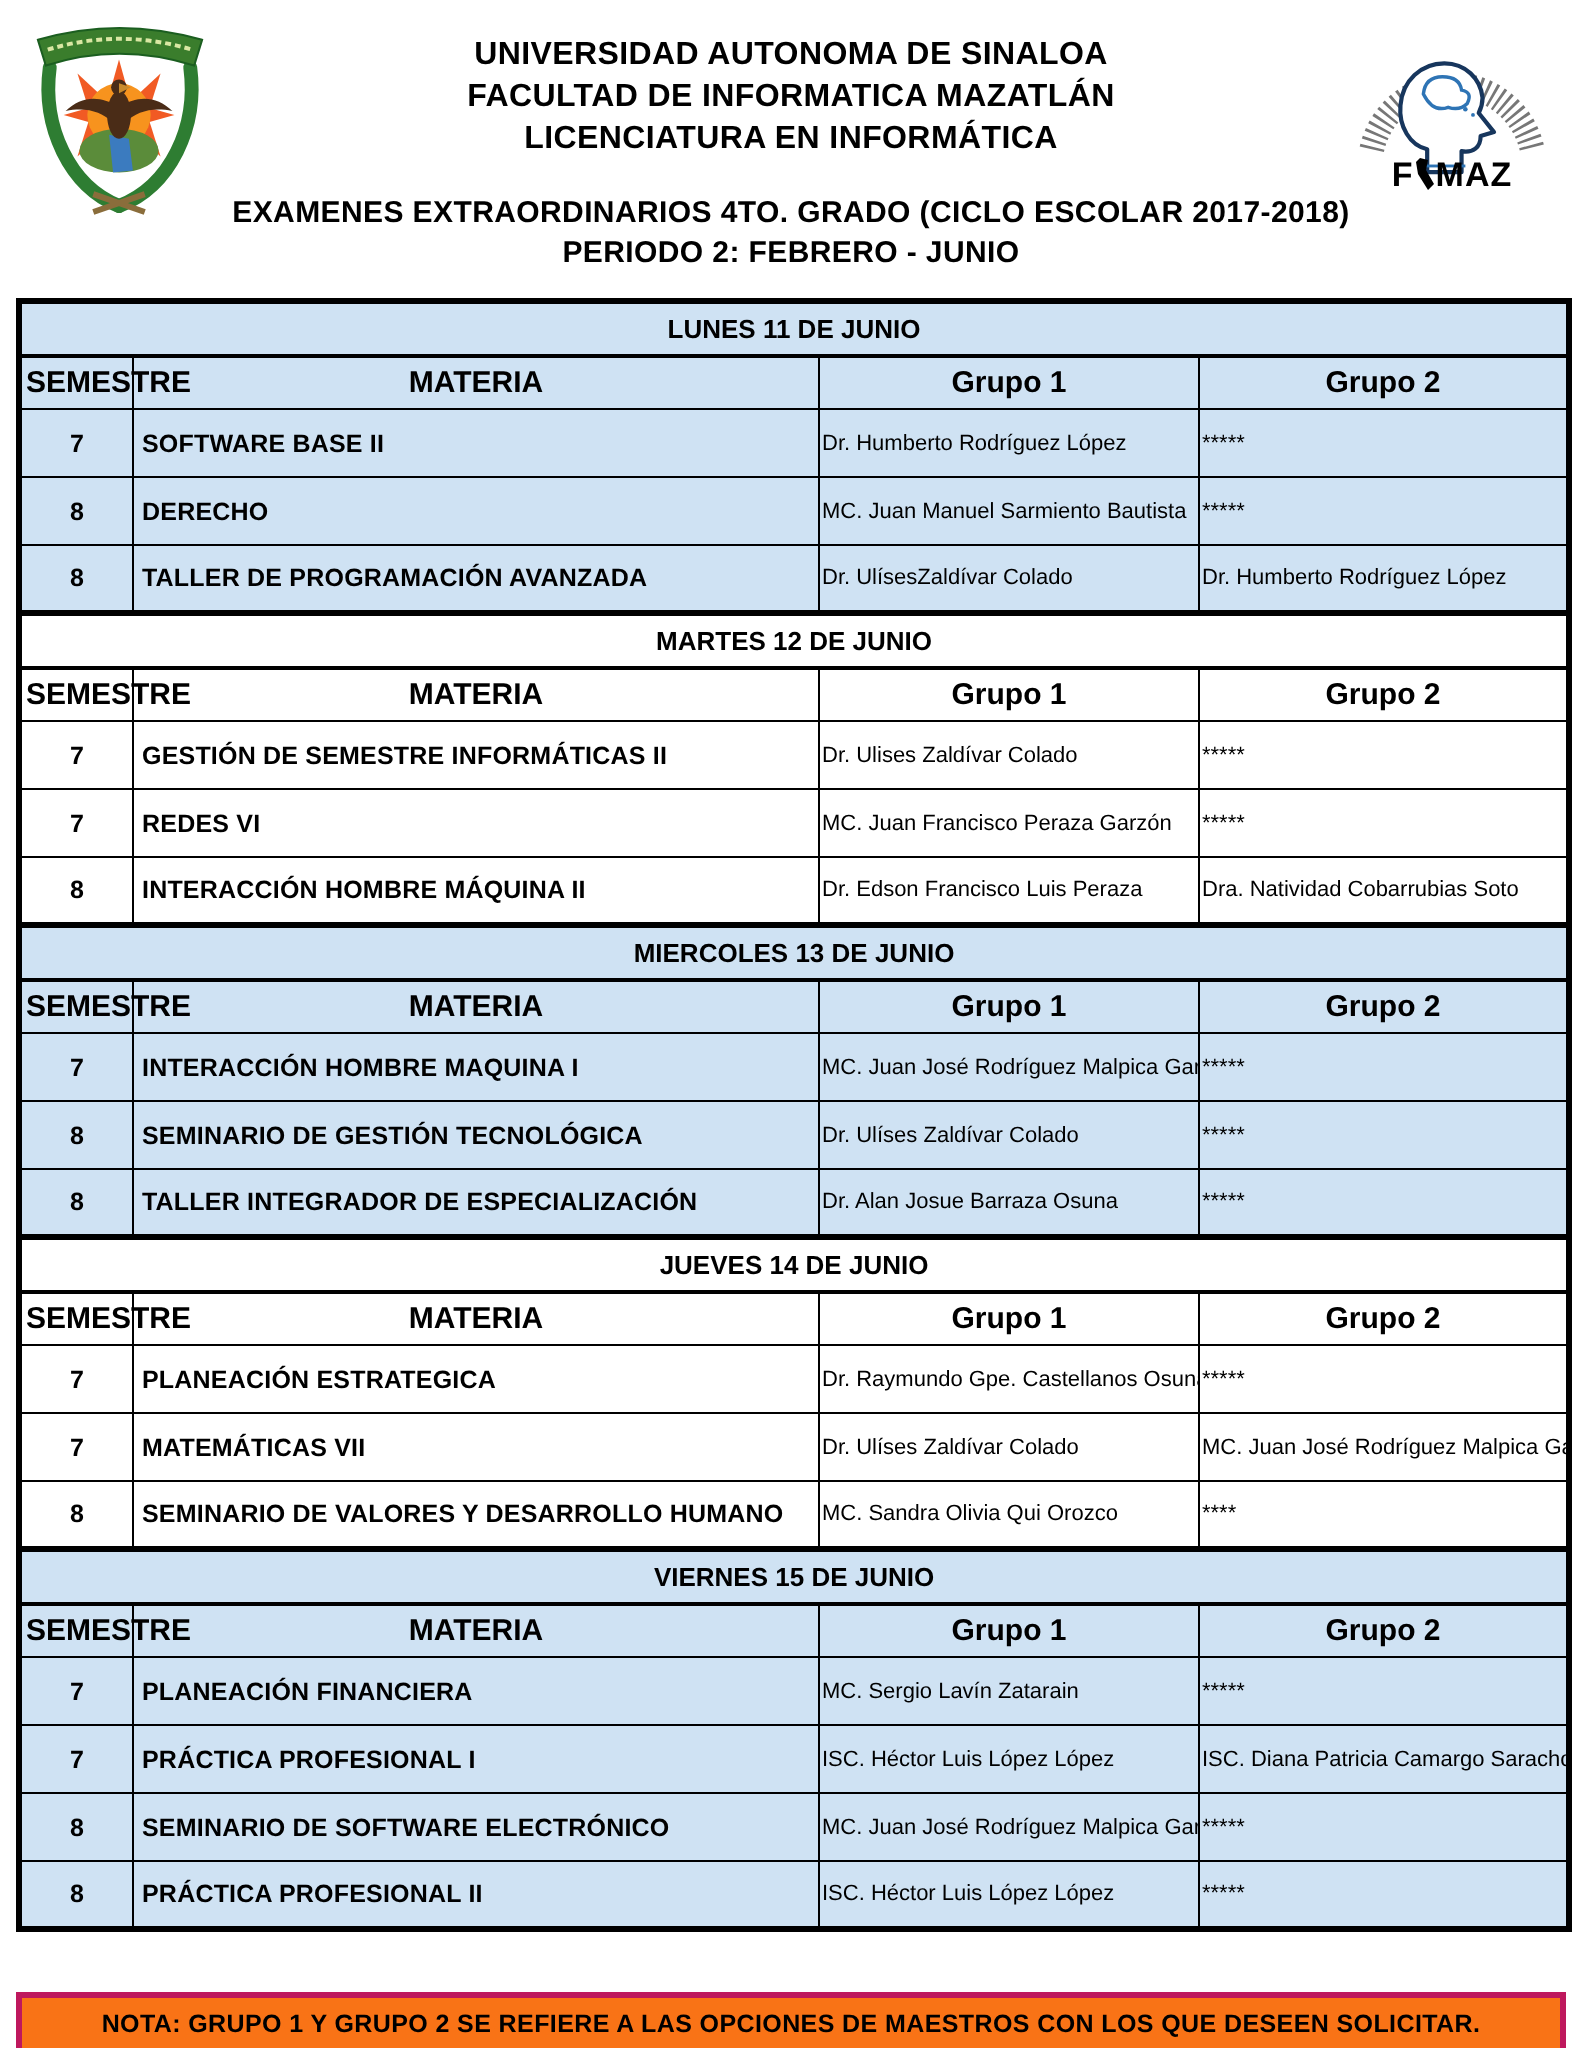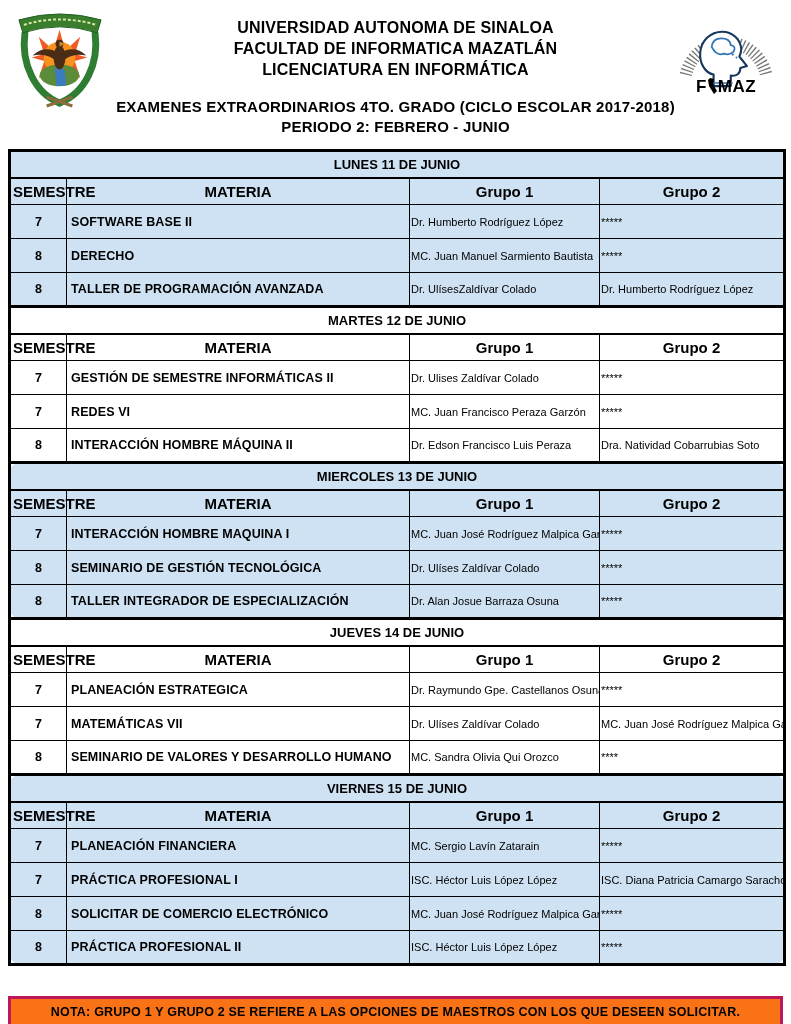--- a/index.html
+++ b/index.html
@@ -13,21 +13,21 @@
   .header { position:relative; height:146px; }
   .logo-left { position:absolute; left:13px; top:6px; width:94px; height:104px; }
   .logo-right { position:absolute; right:12px; top:4px; width:106px; height:96px; text-align:center; }
   .inst-lines { text-align:center; font-weight:bold; font-size:16px; line-height:21px; padding-top:17px; letter-spacing:.2px; }
   .exam-titles { text-align:center; font-weight:bold; font-size:15px; line-height:20px; margin-top:17px; letter-spacing:.2px; }
   .fimaz-word { font-weight:bold; font-size:17px; letter-spacing:.5px; line-height:15px; display:flex; align-items:center; justify-content:center; margin-top:-14px; }
   .fimaz-word svg { margin:0 1px; }
   
   .schedule { margin:3px 8px 0 8px; }
   table.day-section { border-collapse:collapse; width:775px; table-layout:fixed; border:3px solid #000; }
-  table.day-section:not(:first-child) { margin-top:-3px;border-radius:16px; }
+  table.day-section:not(:first-child) { margin-top:-3px; }
   .day-title-cell { border:3px solid #000; border-bottom:2px solid #000; font-size:13px; font-weight:bold; text-align:center; height:27px; padding:2px 0; }
   th { border:1px solid #000; font-size:15px; font-weight:bold; text-align:center; height:27px; padding:0 2px; }
   td { border:1px solid #000; height:34px; overflow:hidden; white-space:nowrap; }
   .c-semestre { text-align:center; font-weight:bold; font-size:12.5px; }
   .c-materia  { font-weight:bold; font-size:12.5px; text-align:left; padding-left:4px; letter-spacing:.1px; }
   .c-grupo1, .c-grupo2 { text-align:left; font-size:11px; padding:0 1px; }
   
   .note-bar {
     margin:30px 8px 0 8px; height:31px; border:3px solid #be185d; background:#f97316;
     display:flex; align-items:center; justify-content:center;
@@ -292,21 +292,21 @@
           <td class="c-grupo2">*****</td>
         </tr>
         <tr>
           <td class="c-semestre">7</td>
           <td class="c-materia">PRÁCTICA PROFESIONAL I</td>
           <td class="c-grupo1">ISC. Héctor Luis López López</td>
           <td class="c-grupo2">ISC. Diana Patricia Camargo Saracho</td>
         </tr>
         <tr>
           <td class="c-semestre">8</td>
-          <td class="c-materia">SOLICITAR DE COMERCIO ELECTRÓNICO</td>
+          <td class="c-materia">SEMINARIO DE SOFTWARE ELECTRÓNICO</td>
           <td class="c-grupo1">MC. Juan José Rodríguez Malpica García</td>
           <td class="c-grupo2">*****</td>
         </tr>
         <tr>
           <td class="c-semestre">8</td>
           <td class="c-materia">PRÁCTICA PROFESIONAL II</td>
           <td class="c-grupo1">ISC. Héctor Luis López López</td>
           <td class="c-grupo2">*****</td>
         </tr>
       </tbody>

